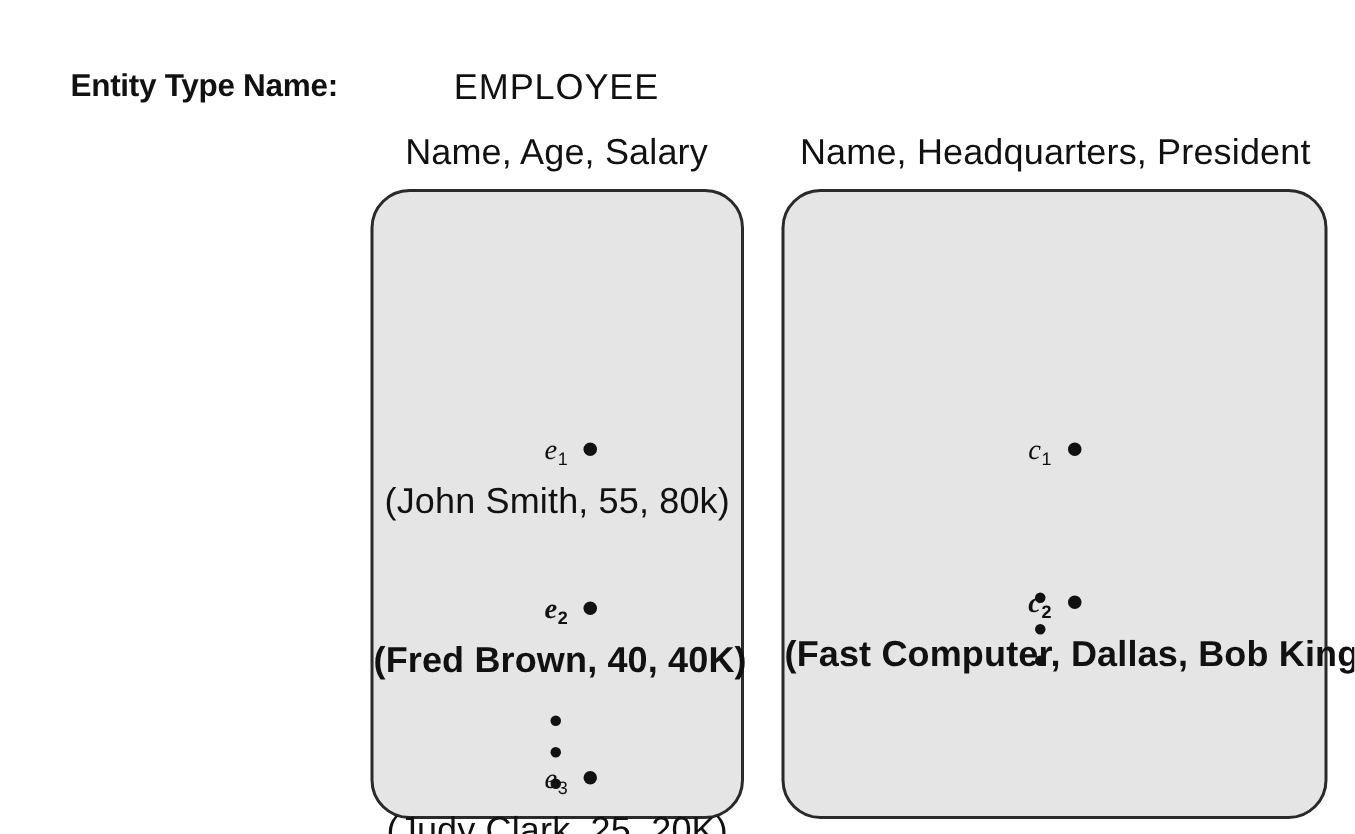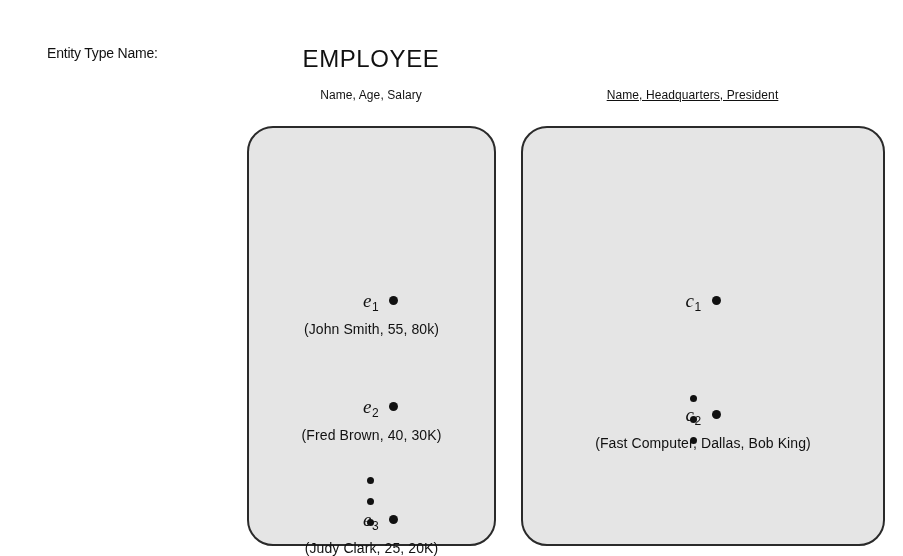--- a/index.html
+++ b/index.html
@@ -15,50 +15,50 @@
     position: relative;
     width: 903px;
     height: 556px;
     background: #ffffff;
     overflow: hidden;
   }
 
   
   .row-label {
     position: absolute;
-    font-weight: normal;
-    font-size: 14px;
+    font-weight: bold;
+    font-size: 21px;
     letter-spacing: -0.2px;
     color: #111111;
     white-space: pre-line;
     line-height: 1.35;
   }
   #label-entity-type-name { left: 47px; top: 44px; }
   #label-entity-set       { left: 47px; top: 278px; }
 
   
   .col-header {
     position: absolute;
     text-align: center;
     color: #111111;
   }
   .type-name {
     font-size: 24px;
     letter-spacing: 0.6px;
     top: 45px;
   }
   .attr-list {
-    font-size: 12px;
+    font-size: 24px;
     letter-spacing: 0.1px;
     top: 88px;
   }
   #employee-type-name { left: 247px; width: 248px; }
   #employee-attrs     { left: 231px; width: 280px; }
   #company-type-name  { left: 521px; width: 363px; }
-  #company-attrs      { left: 501px; width: 383px; text-decoration: underline; }
+  #company-attrs      { left: 512px; width: 383px; }
 
   
   .entity-box {
     position: absolute;
     background: #e5e5e5;
     border: 2px solid #2a2a2a;
     border-radius: 26px;
     box-sizing: border-box;
   }
   #employee-box { left: 247px; top: 126px; width: 249px; height: 420px; }
@@ -93,33 +93,33 @@
     display: inline-block;
     width: 9px;
     height: 9px;
     border-radius: 50%;
     background: #111111;
     margin-left: 11px;
     vertical-align: 2px;
   }
   .entity-value {
     margin-top: 9px;
-    font-size: 14px;
+    font-size: 24px;
     letter-spacing: 0.1px;
     color: #111111;
     white-space: nowrap;
   }
 
   
   #employee-e1 { top: 162px; }
-  #employee-e2 { top: 268px; }
+  #employee-e2 { top: 268px; font-weight: bold; }
   #employee-e3 { top: 381px; }
   
   #company-c1 { top: 162px; }
-  #company-c2 { top: 276px; }
+  #company-c2 { top: 264px; font-weight: bold; }
 
   
   #employee-box .entity-id-wrap { padding-left: 18px; }
   #company-box  .entity-id-wrap { }
 
   
   .vdots {
     position: absolute;
     display: flex;
     flex-direction: column;
@@ -154,21 +154,21 @@
       <div class="entity-id-wrap">
         <span class="entity-id"><span>e</span><sub>1</sub></span><span class="entity-dot"></span>
       </div>
       <div class="entity-value">(John Smith, 55, 80k)</div>
     </div>
 
     <div class="entity-instance" id="employee-e2">
       <div class="entity-id-wrap">
         <span class="entity-id"><span>e</span><sub>2</sub></span><span class="entity-dot"></span>
       </div>
-      <div class="entity-value">(Fred Brown, 40, 30K)</div>
+      <div class="entity-value">(Fred Brown, 40, 40K)</div>
     </div>
 
     <div class="entity-instance" id="employee-e3">
       <div class="entity-id-wrap">
         <span class="entity-id"><span>e</span><sub>3</sub></span><span class="entity-dot"></span>
       </div>
       <div class="entity-value">(Judy Clark, 25, 20K)</div>
     </div>
   </div>
 

